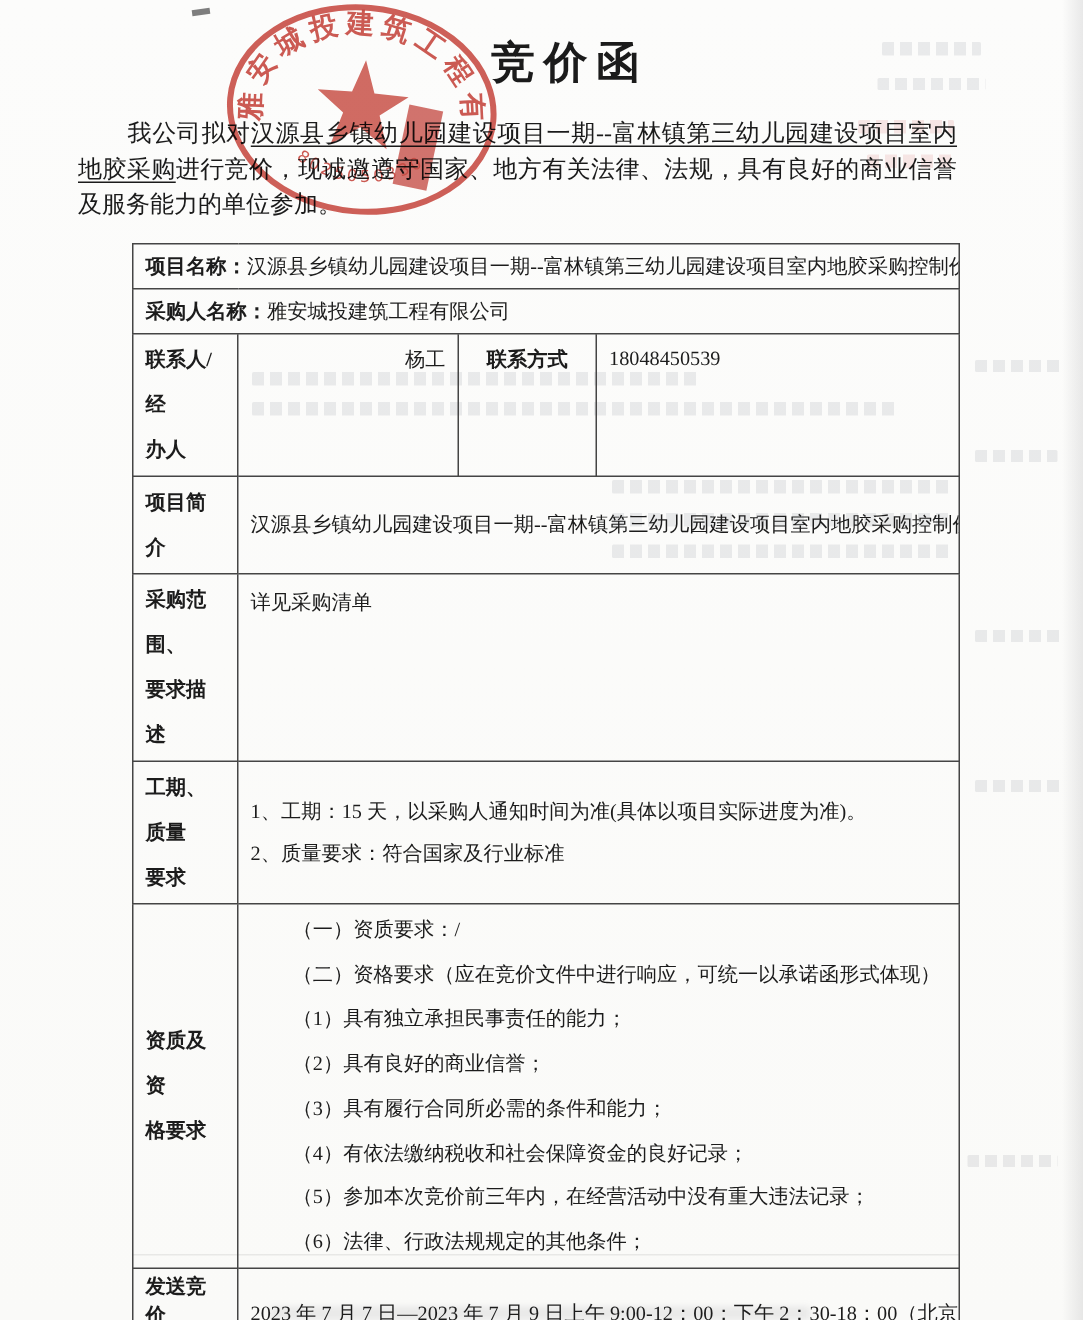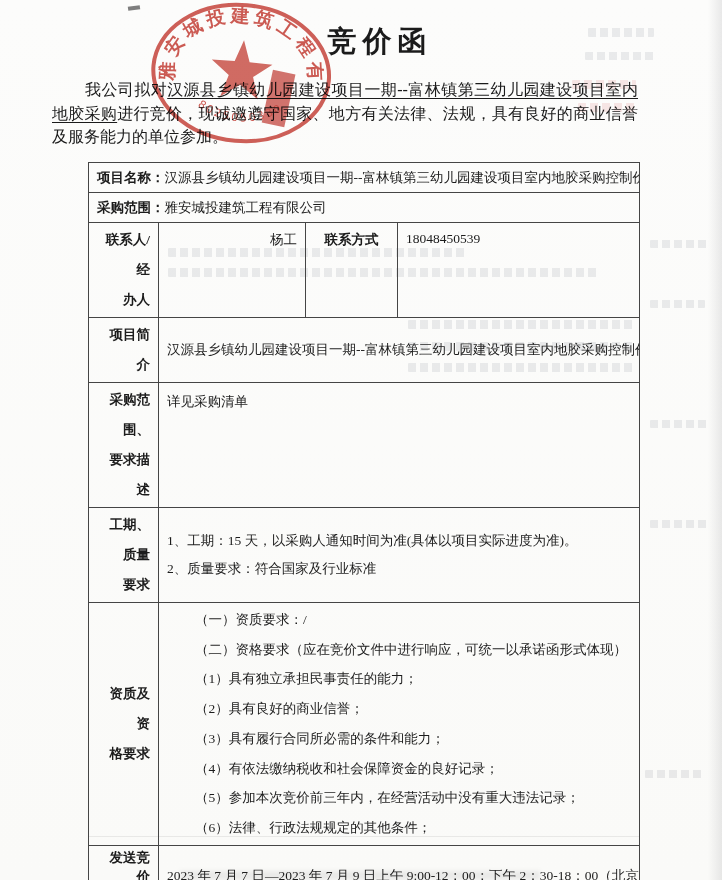--- a/index.html
+++ b/index.html
@@ -16,21 +16,21 @@
     line-height:23.5px;text-align:justify;text-indent:33px;}
   .u{ text-decoration:underline;text-underline-offset:3px;text-decoration-thickness:1px;}
   
   .seal{position:absolute;left:148px;top:2px;width:186px;height:146px;
     transform:rotate(5deg);opacity:.92;mix-blend-mode:multiply;}
   
   .doc-table{position:absolute;left:88px;top:162px;width:552px;
     border-collapse:collapse;table-layout:fixed;}
   .doc-table td{border:1px solid #454545;font-size:13.5px;color:#1c1c1c;
     padding:2px 8px;vertical-align:middle;}
-  .lbl{font-weight:bold;text-align:right;white-space:pre-line;line-height:30px;padding:2px 2px;}
+  .lbl{font-weight:bold;text-align:left;white-space:pre-line;line-height:30px;padding:2px 2px;}
   .lbl-tight{line-height:19px;}
   .inline-lbl{font-weight:bold;}
   .fs-row1{font-size:12.6px;white-space:nowrap;overflow:hidden;}
   .fs-brief{font-size:12.4px;white-space:nowrap;overflow:hidden;}
   .cell-time{white-space:nowrap;overflow:hidden;font-size:13.5px;padding-left:8px;}
   .sched div{line-height:28px;}
   .qual{vertical-align:middle;}
   .qual div{line-height:29.7px;padding-left:28px;}
   
   .bleed{position:absolute;opacity:.14;border-radius:1px;filter:blur(.4px);
@@ -97,21 +97,21 @@
         <col style="width:92px">
         <col>
       </colgroup>
 
     <tbody>
         <tr style="height:30px">
       <td colspan="4" class="fs-row1"><span class="inline-lbl">项目名称：</span><span>汉源县乡镇幼儿园建设项目一期--富林镇第三幼儿园建设项目室内地胶采购控制价</span></td>
     </tr>
 
     <tr style="height:30px">
-      <td colspan="4"><span class="inline-lbl">采购范围：</span><span>雅安城投建筑工程有限公司</span></td>
+      <td colspan="4"><span class="inline-lbl">采购人名称：</span><span>雅安城投建筑工程有限公司</span></td>
     </tr>
 
     <tr style="height:60px">
       <td class="lbl">联系人/经
 办人</td>
       <td style="vertical-align:top;padding-top:8px;text-align:right;">杨工</td>
       <td class="lbl" style="text-align:center;vertical-align:top;padding-top:8px;line-height:17px;">联系方式</td>
       <td style="vertical-align:top;padding-top:8px;">18048450539</td>
     </tr>
 

